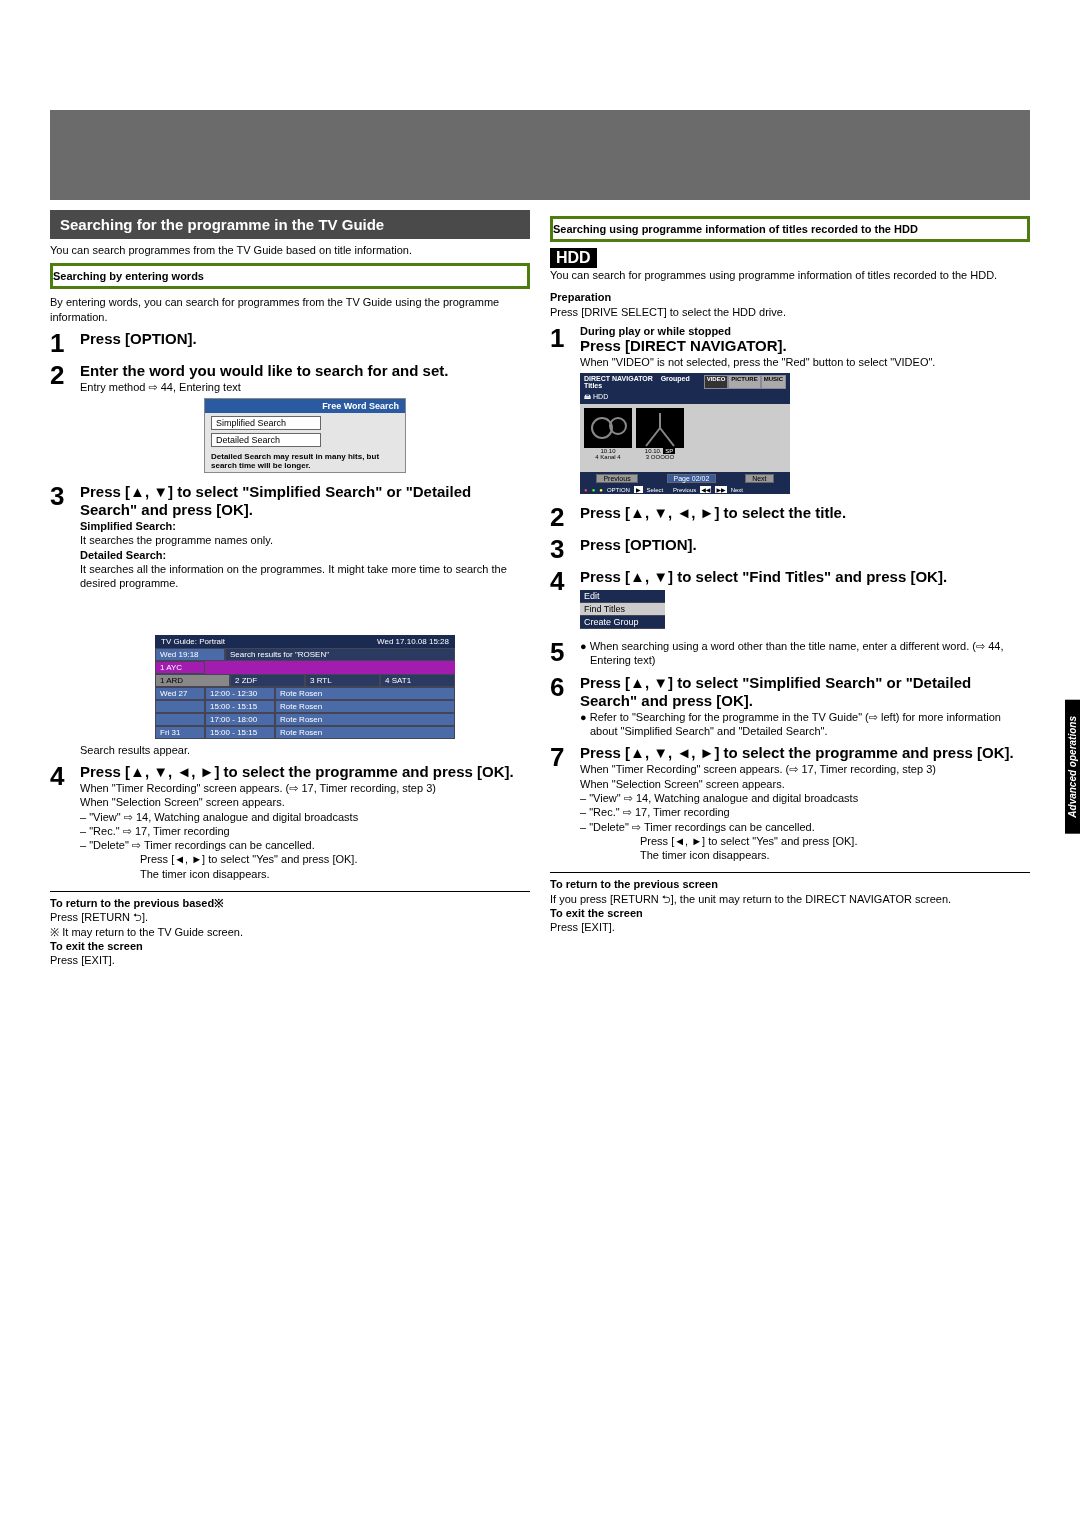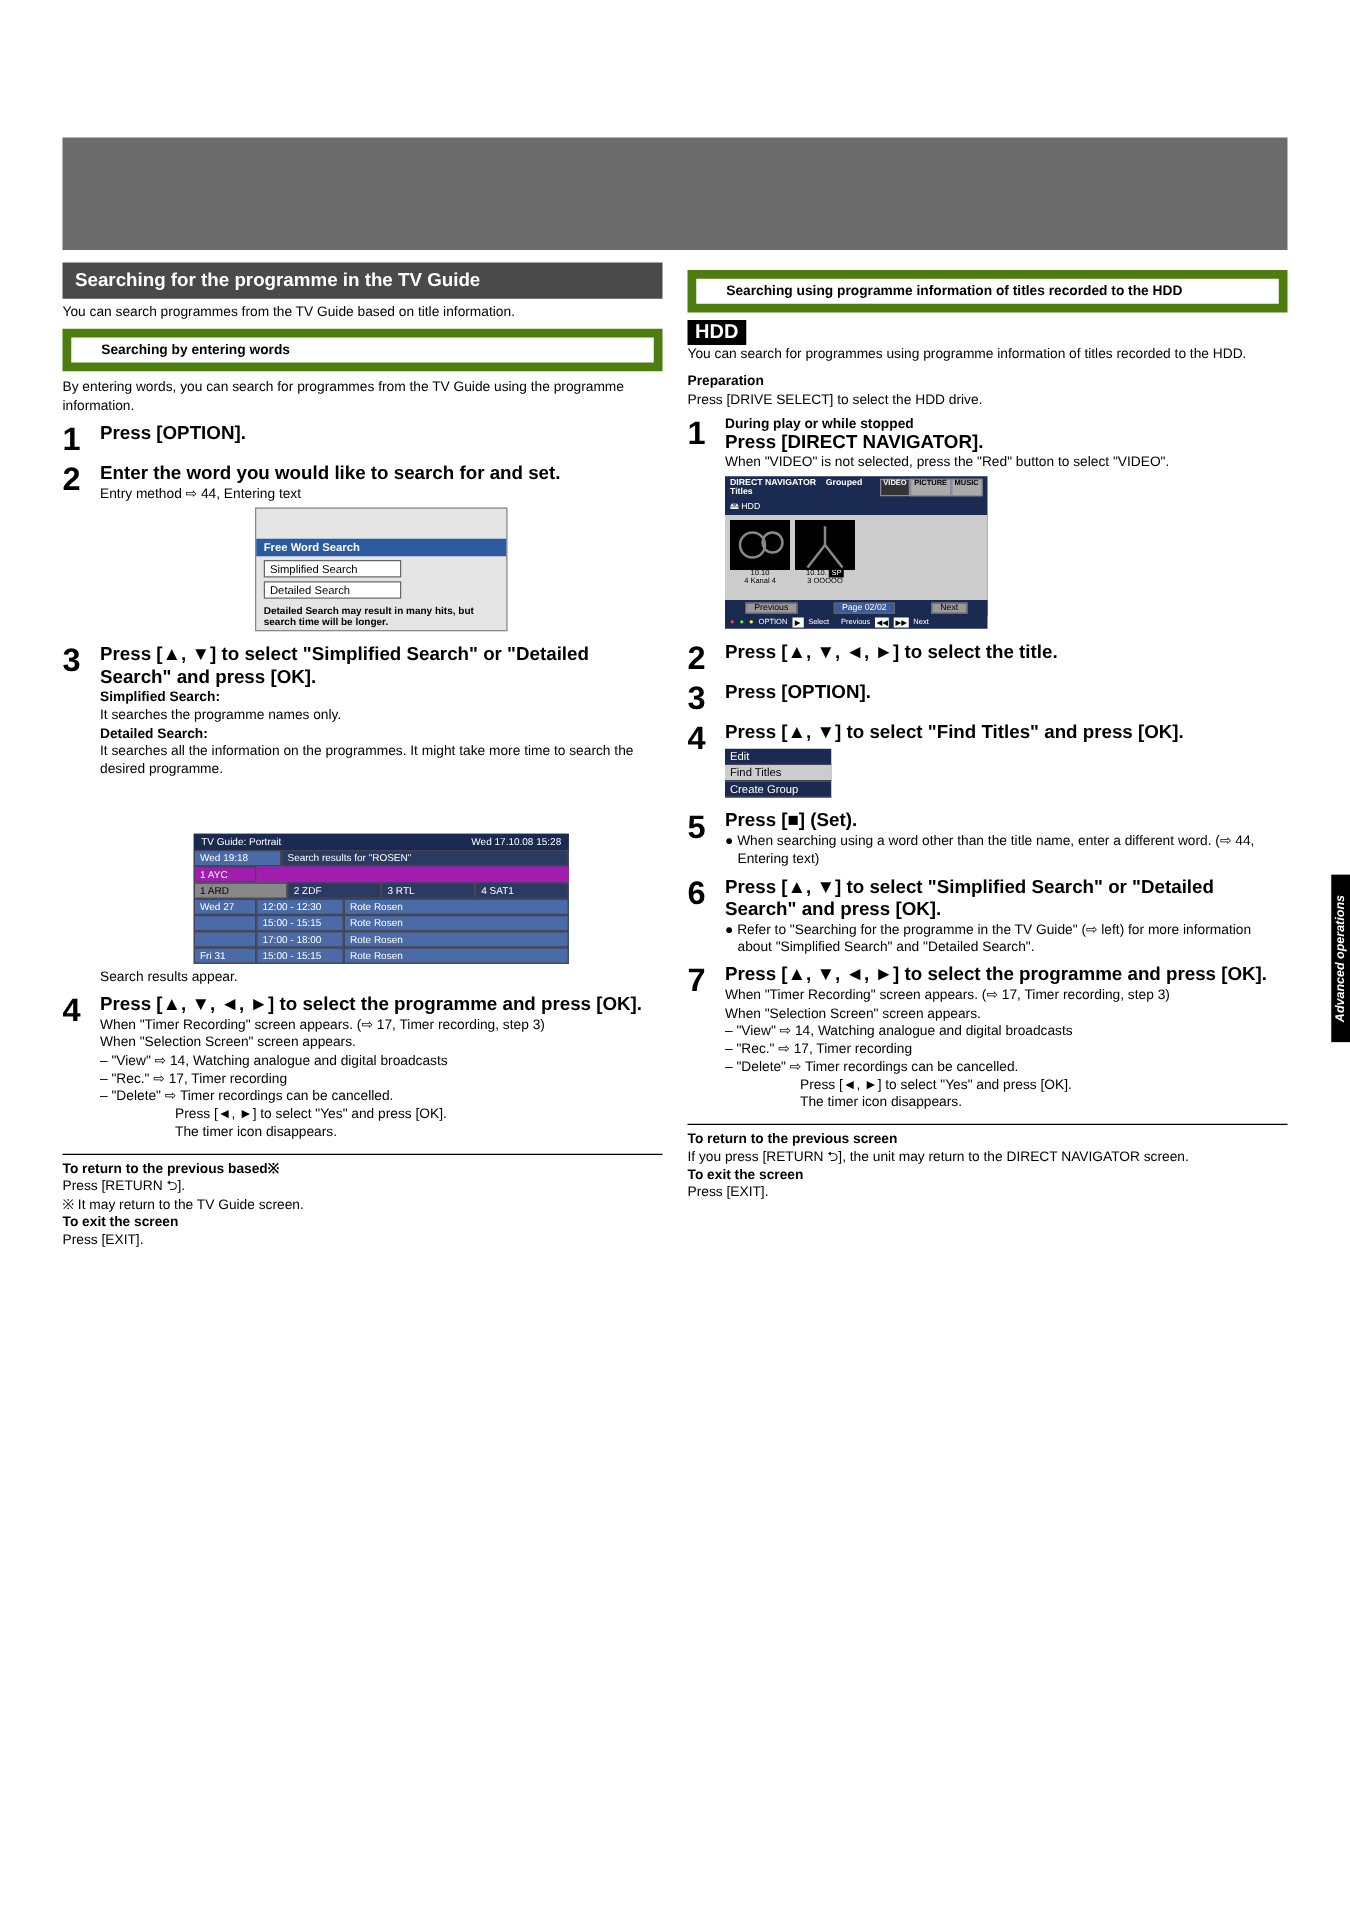--- a/index.html
+++ b/index.html
@@ -34,22 +34,22 @@
   }
   .section-header {
     background: #4a4a4a;
     color: #fff;
     font-weight: bold;
     padding: 6px 10px;
     font-size: 15px;
     margin-bottom: 4px;
   }
   .sub-box {
-    border: 7px solid #4d7c0f;
-    padding: 4px 24px;
+    border: 3px solid #4d7c0f;
+    padding: 4px 0;
     font-weight: bold;
     font-size: 11px;
     margin: 6px 0;
   }
   .small {
     font-size: 11px;
     line-height: 1.3;
   }
   .step {
     display: flex;
@@ -82,22 +82,21 @@
     padding: 0;
     margin: 4px auto;
     font-size: 9px;
   }
   .graphic-header {
     background: #2a5aa0;
     color: #fff;
     font-size: 9px;
     padding: 2px 6px;
     font-weight: bold;
-    text-align: left;
-    margin-top: 24px;
+    text-align: right;
   }
   .graphic-btn {
     background: #fff;
     border: 1px solid #666;
     padding: 1px 4px;
     margin: 3px 6px;
     display: block;
     font-size: 9px;
     width: 100px;
   }
@@ -442,21 +441,20 @@
             <div class="edit-menu-item">Edit</div>
             <div class="edit-menu-item active">Find Titles</div>
             <div class="edit-menu-item">Create Group</div>
           </div>
         </div>
       </div>
 
       <div class="step">
         <div class="step-num">5</div>
         <div class="step-body">
-          <div class="step-title">Press [■] (Set).</div>
           <div class="small bullet-item">● When searching using a word other than the title name, enter a different word. (⇨ 44, Entering text)</div>
         </div>
       </div>
 
       <div class="step">
         <div class="step-num">6</div>
         <div class="step-body">
           <div class="step-title">Press [▲, ▼] to select "Simplified Search" or "Detailed Search" and press [OK].</div>
           <div class="small bullet-item">● Refer to "Searching for the programme in the TV Guide" (⇨ left) for more information about "Simplified Search" and "Detailed Search".</div>
         </div>

